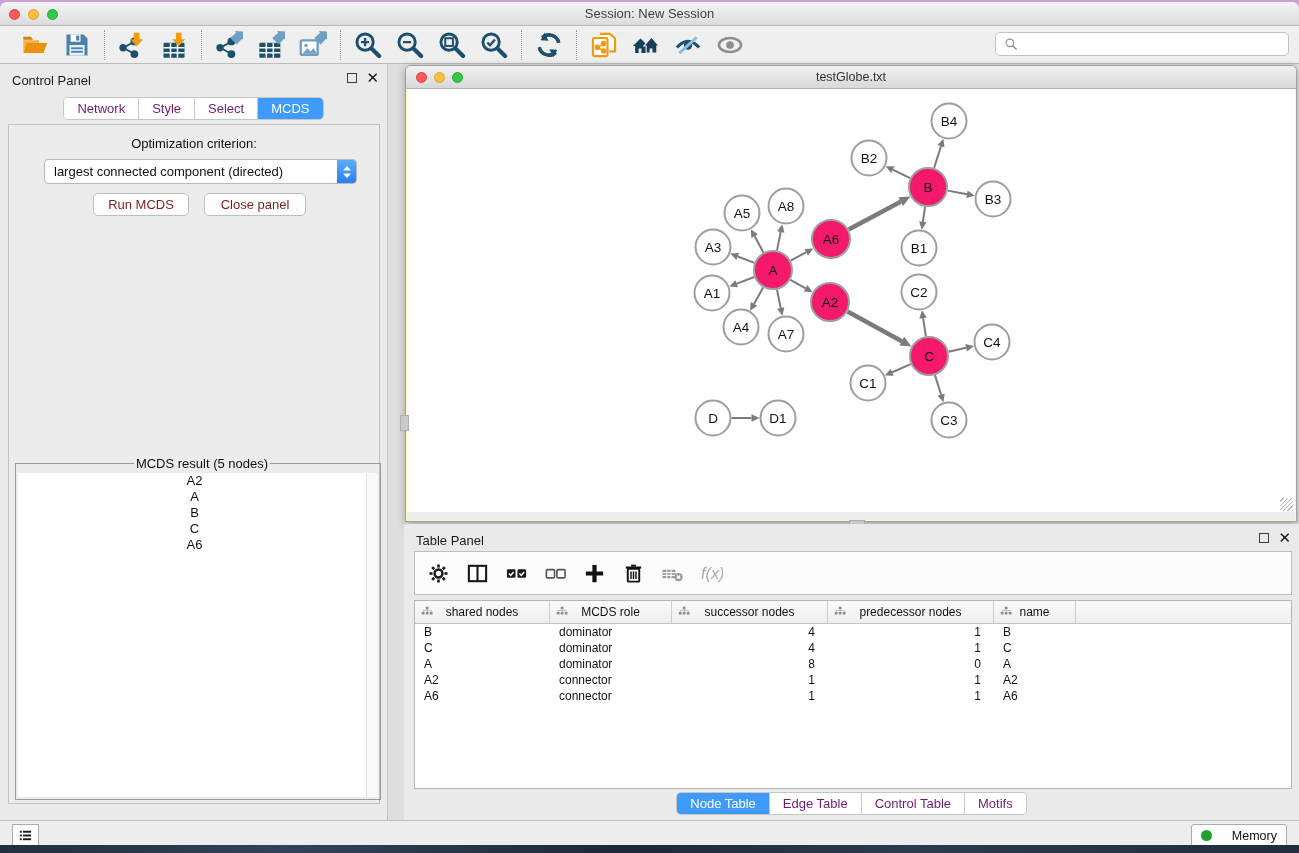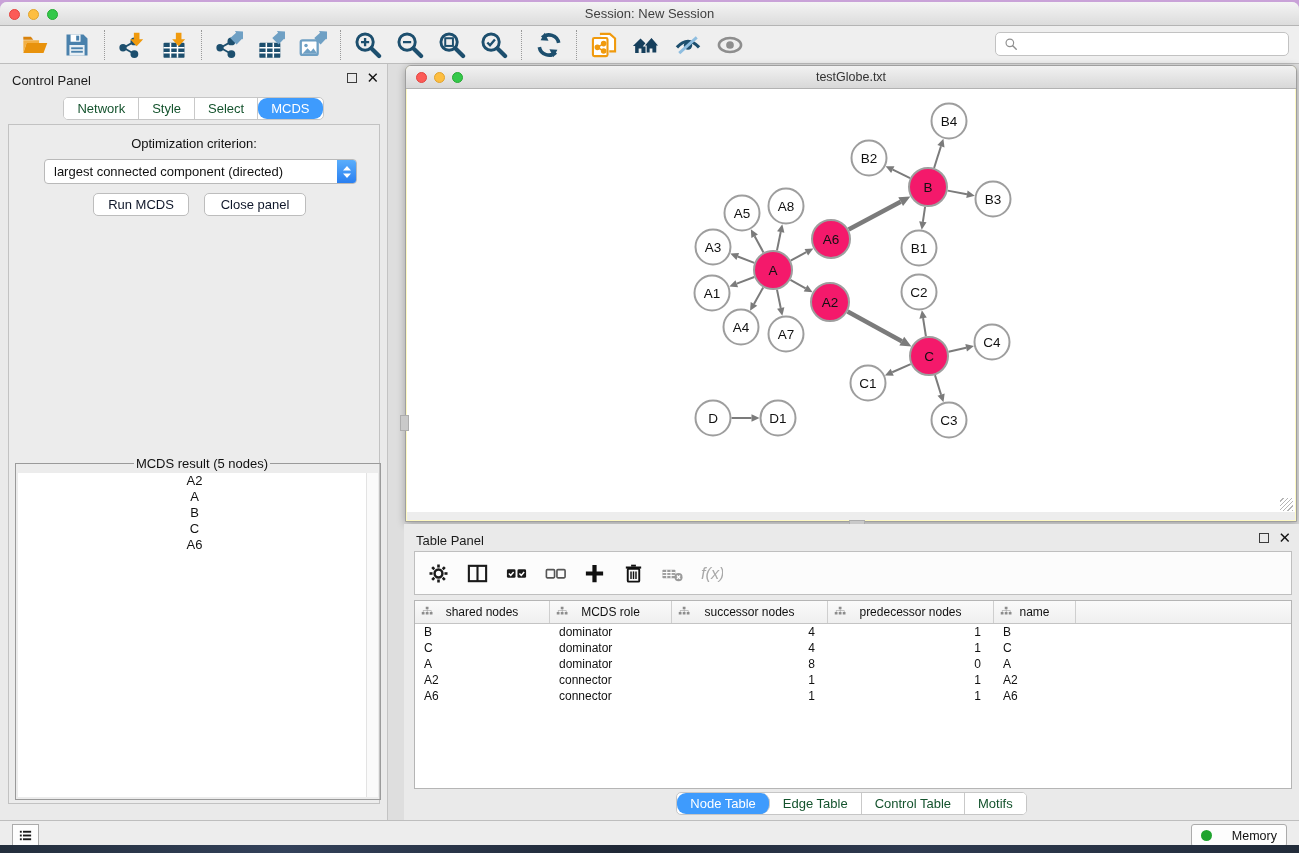--- a/index.html
+++ b/index.html
@@ -38,36 +38,36 @@
   .content{position:relative;height:756px;background:#dedede;}
   
   .control-panel{position:absolute;left:0;top:0;width:388px;height:756px;background:#eaeaea;
     border-right:1px solid #c3c3c3;box-sizing:border-box;}
   .panel-header{position:relative;height:28px;}
   .panel-title{position:absolute;left:12px;top:9px;font-size:13px;color:#1c1c1c;}
   .panel-icons{position:absolute;right:8px;top:8px;display:flex;gap:9px;align-items:center;}
   .float-icon{width:10px;height:10px;border:1.6px solid #3c3c3c;box-sizing:border-box;background:transparent;}
   .close-icon{font-size:15px;font-weight:700;color:#111;line-height:12px;}
   .segmented{display:inline-flex;border:1px solid #c6c6c6;border-radius:5px;overflow:hidden;background:#fff;height:21px;}
-  .segment{display:flex;align-items:center;padding:0 13px;font-size:13px;color:#14532d;background:#fff;
+  .segment{display:flex;align-items:center;padding:0 13px;font-size:13px;color:#701a75;background:#fff;
     border-right:1px solid #c9c9c9;white-space:nowrap;}
   .segment:last-child{border-right:none;}
-  .segment.active{background:#3e9bfd;color:#fff;border-radius:9px;}
+  .segment.active{background:#3e9bfd;color:#fff;}
   .cp-tabs-wrap{position:absolute;left:0;top:33px;width:100%;text-align:center;}
   .cp-body{position:absolute;left:8px;top:60px;width:372px;height:680px;background:#ececec;
     border:1px solid #c2c2c2;box-sizing:border-box;}
   .opt-label{position:absolute;left:0;top:11px;width:100%;text-align:center;font-size:13px;color:#111;}
   .criterion-select{position:absolute;left:35px;top:34px;width:313px;height:25px;background:#fff;
     border:1px solid #b9b9b9;border-radius:4px;box-sizing:border-box;display:flex;align-items:center;}
   .criterion-select .sel-text{flex:1;font-size:13px;padding-left:9px;color:#111;white-space:nowrap;overflow:hidden;}
   .stepper{width:19px;height:23px;border-radius:0 3px 3px 0;background:linear-gradient(#5aaefc,#2a7ff0);
     display:flex;align-items:center;justify-content:center;}
   .stepper svg{width:12px;height:16px;}
   .cp-buttons button{position:absolute;top:68px;height:23px;background:#fff;border:1px solid #bdbdbd;
-    border-radius:5px;font-size:13px;font-family:inherit;color:#0f172a;}
+    border-radius:5px;font-size:13px;font-family:inherit;color:#7f1d1d;}
   .btn-run{left:84px;width:96px;}
   .btn-close{left:195px;width:102px;}
   fieldset.mcds-result{position:absolute;left:6px;top:331px;width:366px;height:344px;margin:0;padding:0;
     border:1px solid #9a9a9a;box-sizing:border-box;text-align:center;}
   fieldset.mcds-result legend{font-size:13px;color:#111;margin-left:4px;padding:0 2px;}
   .mcds-list{position:absolute;left:2px;right:14px;top:2px;bottom:2px;background:#fff;overflow:hidden;}
   .mcds-item{font-size:13px;line-height:16px;padding-left:5px;color:#111;}
   .mcds-scroll{position:absolute;right:2px;top:2px;bottom:2px;width:11px;background:#fafafa;border-left:1px solid #e3e3e3;}
   
   .net-window{position:absolute;left:405px;top:1px;width:892px;height:457px;background:#fef9c3;

